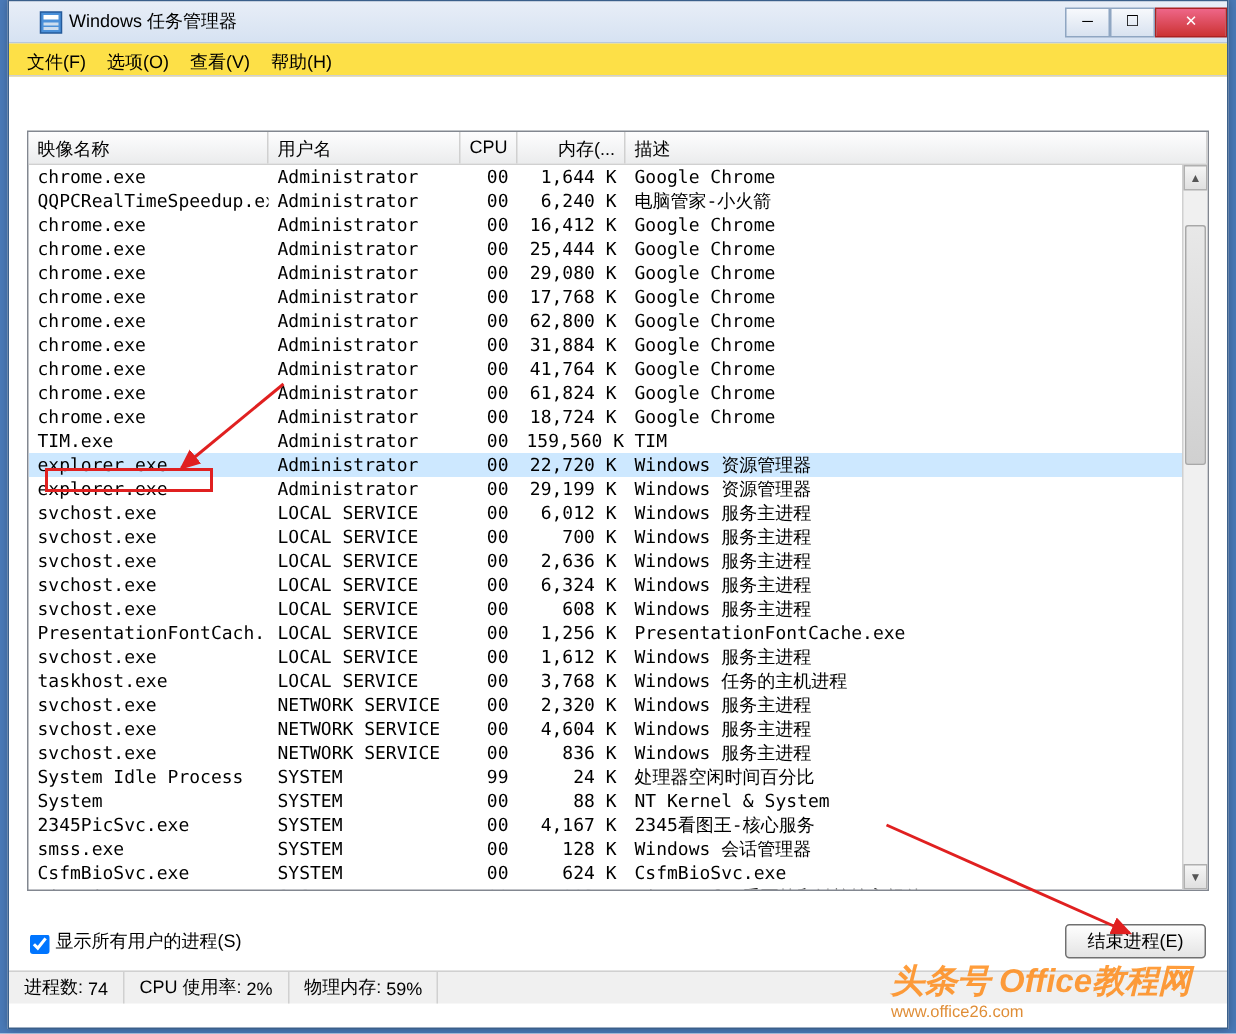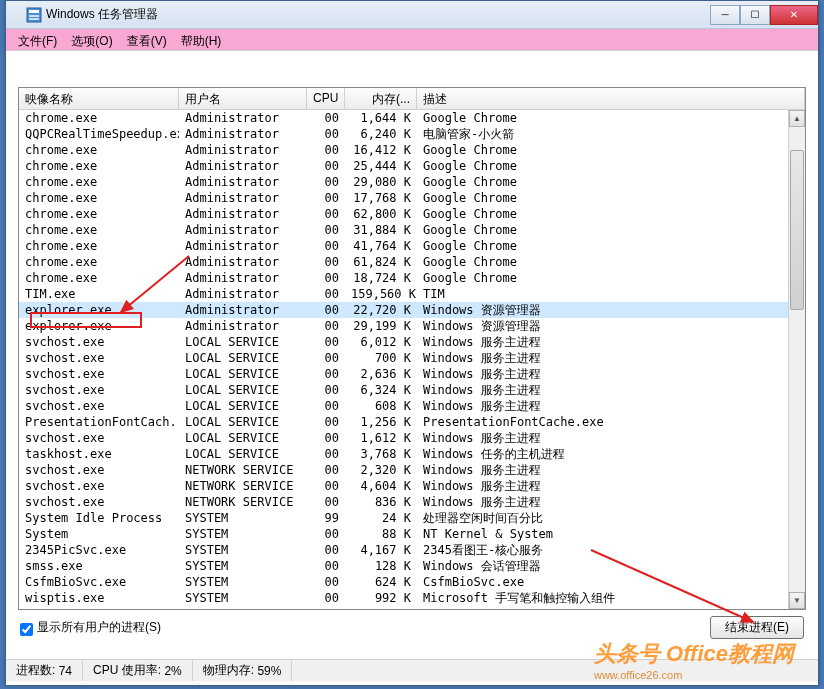--- a/index.html
+++ b/index.html
@@ -4,42 +4,42 @@
 <style>
 * { box-sizing: border-box; margin: 0; padding: 0; }
 body { font-family: "Microsoft YaHei", Tahoma, sans-serif; font-size: 12px; background: #4a7ab8; width: 824px; height: 689px; overflow: hidden; position: relative; }
 .window { position: absolute; left: 5px; top: 0; width: 814px; height: 686px; background: #fff; border: 1px solid #3a5f8a; box-shadow: 0 0 6px rgba(0,0,0,.3);}
 .titlebar { height: 28px; background: linear-gradient(#e8eef7,#d6e2f2); display: flex; align-items: center; padding: 0 0 0 20px; border-bottom: 1px solid #b8c8da;}
 .titlebar-icon { width: 16px; height: 16px; margin-right: 4px; display:inline-block;}
 .titlebar-title { flex: 1; font-size: 12px; color: #000; }
 .winbtns { display: flex; }
 .winbtn { width: 30px; height: 20px; margin-left: 0; background: linear-gradient(#f7f9fc,#d8e2f0); border: 1px solid #8fa6c2; display: flex; align-items: center; justify-content: center; font-family: Arial; font-size: 10px; line-height:1;}
 .winbtn.close { width: 48px; background: linear-gradient(#e68,#c33); color:#fff; border-color:#a22;}
-.menubar { height: 22px; padding: 2px 6px; display: flex; gap: 2px; background:#f9a8d4; border-bottom:1px solid #d0d0d0;}
+.menubar { height: 22px; padding: 2px 6px; display: flex; gap: 2px; background:#fde047; border-bottom:1px solid #d0d0d0;}
 .menuitem { padding: 2px 6px; cursor: default; }
 .tabstrip { height: 24px; display: flex; align-items: flex-end; padding: 2px 8px 0 8px; background:#f0f0f0; border-bottom:1px solid #b0b0b0;}
 .tab { padding: 3px 12px; border: 1px solid #b0b0b0; border-bottom: none; background: linear-gradient(#fdfdfd,#ececec); margin-right: 0; font-size: 12px; cursor:default;}
 .tab.active { background: #fff; position: relative; top: 1px; padding-top:4px;}
-.content { position:absolute; left:0; right:0; top:76px; bottom:22px; background:#fff; padding:10px 12px 20px 12px; display:flex; flex-direction:column;}
+.content { position:absolute; left:0; right:0; top:76px; bottom:22px; background:#fff; padding:10px 12px 20px 12px; display:flex; flex-direction:column;gap:16px;}
 .listview { flex:1; border:1px solid #828790; position:relative; overflow:hidden;}
 .lv-header { display:flex; background:linear-gradient(#fdfdfe,#ebeced); border-bottom:1px solid #d0d0d0; height:22px; font-size:12px;}
 .lv-header > div { border-right:1px solid #d0d0d0; padding:3px 6px; overflow:hidden; white-space:nowrap;}
 .lv-body { position:absolute; top:22px; bottom:0; left:0; right:17px; overflow:hidden;}
 .lv-row { display:flex; height:16px; font-family:"SimSun","NSimSun",monospace; font-size:12px; line-height:16px; white-space:nowrap;}
 .lv-row > div { padding:0 6px; overflow:hidden;}
 .lv-row.selected { background:#cde8ff; }
 .col-image{width:160px;} .col-user{width:128px;} .col-cpu{width:38px; text-align:right;} .col-mem{width:72px; text-align:right;} .col-desc{flex:1;}
 .scrollbar { position:absolute; right:0; top:22px; bottom:0; width:17px; background:#f0f0f0; border-left:1px solid #d0d0d0;}
 .sb-btn{height:17px;background:linear-gradient(#f5f5f5,#e0e0e0);border:1px solid #b0b0b0;display:flex;align-items:center;justify-content:center;font-size:8px;color:#555;}
 .sb-thumb{position:absolute;left:1px;right:1px;top:40px;height:160px;background:linear-gradient(#e8e8e8,#d0d0d0);border:1px solid #a8a8a8;border-radius:2px;}
 .bottombar { padding:6px 2px 4px 2px; display:flex; align-items:center; justify-content:space-between;}
 .checkbox-wrap{display:flex;align-items:flex-end;gap:4px;}
 .checkbox-wrap input{width:13px;height:13px;}
 .endbtn { padding:2px 14px; background:linear-gradient(#fefefe,#e4e4e4); border:1px solid #707070; border-radius:3px; font-size:12px;}
-.statusbar { position:absolute; left:0; right:0; bottom:4px; height:22px; background:#f0f0f0; border-top:1px solid #d0d0d0; display:flex; align-items:center; font-size:12px;}
+.statusbar { position:absolute; left:0; right:0; bottom:16px; height:22px; background:#f0f0f0; border-top:1px solid #d0d0d0; display:flex; align-items:center; font-size:12px;}
 .statusbar > div { padding:0 10px; border-right:1px solid #d0d0d0; height:100%; display:flex; align-items:center;}
 .sel-box { position:absolute; border:2px solid #e02020; pointer-events:none;}
 .arrow-svg { position:absolute; pointer-events:none; color:#e02020;}
 .watermark { position:absolute; right:30px; bottom:8px; font-size:22px; color:#ff8c1a; opacity:.85; font-weight:bold; font-style:italic; pointer-events:none;}
 .watermark small{display:block;font-size:11px;color:#da7a14;font-weight:normal;font-style:normal;}
 </style>
 </head>
 <body>
 
 <div class="window">

